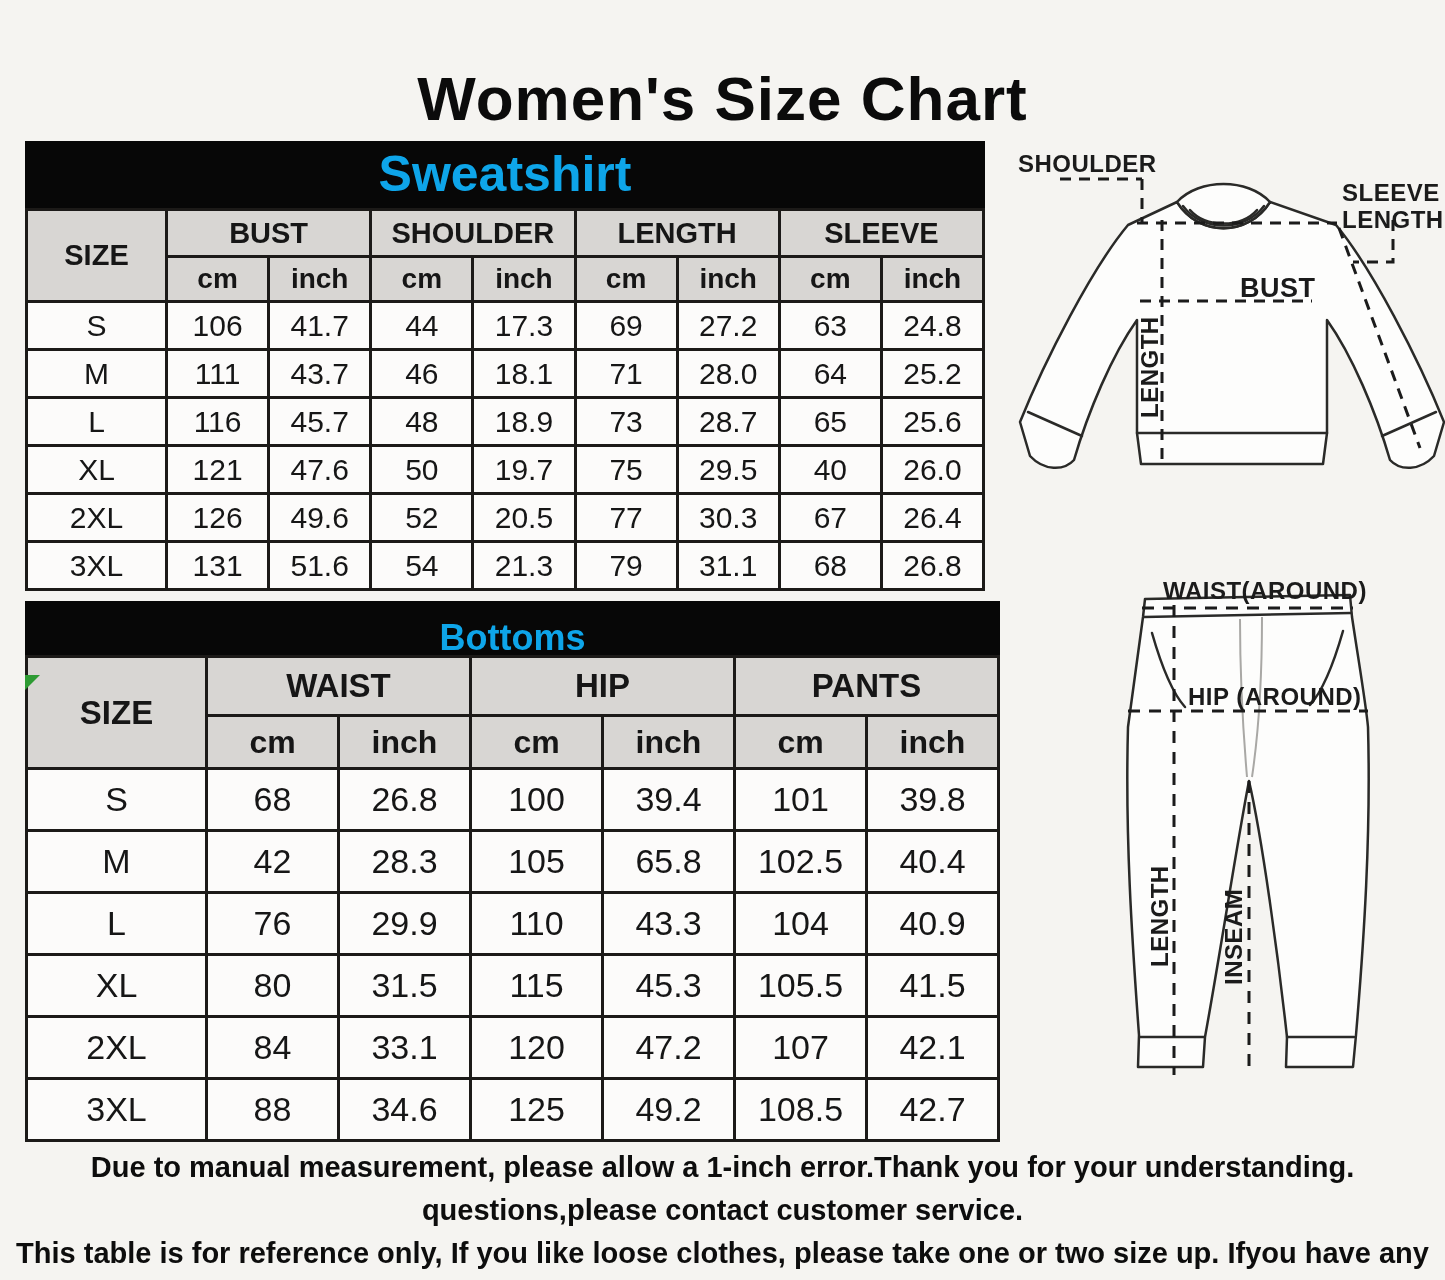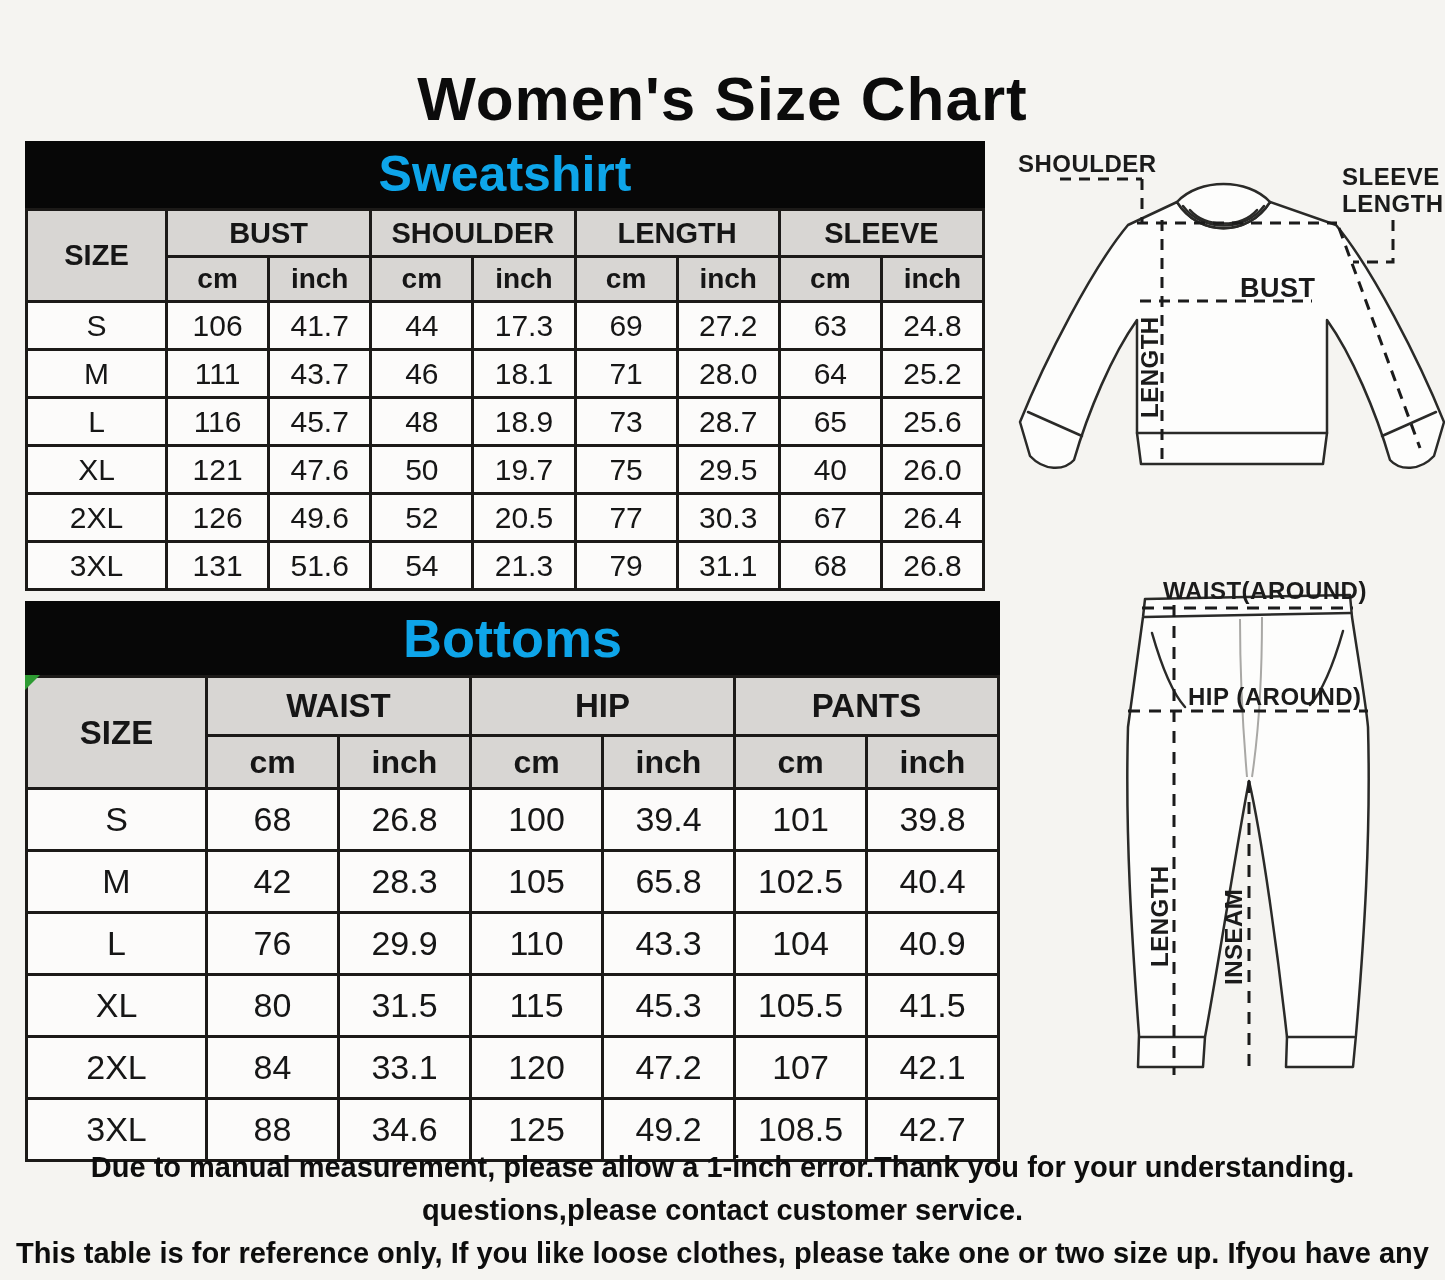--- a/index.html
+++ b/index.html
@@ -9,21 +9,21 @@
   
   #page-title{position:absolute;top:28px;left:0;width:100%;text-align:center;
               font-size:62px;font-weight:bold;letter-spacing:1px;color:#0b0b0b;margin-top:35px;}
 
   
   .panel{position:absolute;}
   .panel-title{background:#070707;color:#0ea5e9;font-weight:bold;text-align:center;}
   #sweat-panel{left:25px;top:141px;width:960px;}
   #sweat-panel .panel-title{height:67px;line-height:67px;font-size:50px;}
   #bottoms-panel{left:25px;top:601px;width:975px;}
-  #bottoms-panel .panel-title{height:74px;line-height:74px;font-size:54px;}
+  #bottoms-panel .panel-title{height:54px;line-height:74px;font-size:36px;}
 
   table.size-table{border-collapse:collapse;width:100%;table-layout:fixed;
                    background:#f9a8d4;border:1px solid #0ea5e9;}
   table.size-table th,table.size-table td{border:3px solid #1c1a18;text-align:center;
                    padding:0;vertical-align:middle;font-weight:bold;color:#161616;}
   table.size-table thead th{background:#d8d6d3;}
   table.size-table td{background:#fcfbfa;font-weight:normal;}
 
   #sweat-table thead tr.group-row th{height:44px;font-size:29px;}
   #sweat-table thead tr.unit-row th{height:42px;font-size:28px;}
@@ -41,21 +41,21 @@
   
   .diagram{position:absolute;}
   #sweat-diagram{left:990px;top:140px;width:455px;height:440px;}
   #pants-diagram{left:1090px;top:575px;width:350px;height:565px;}
   .diagram svg{position:absolute;left:0;top:0;}
   .dlabel{position:absolute;font-weight:bold;color:#1b1b1b;font-size:24px;letter-spacing:0.5px;white-space:nowrap;}
   .dlabel.wrap{white-space:normal;text-align:center;line-height:1.12;}
   .rot{transform:rotate(-90deg);transform-origin:0 0;}
 
   #lbl-shoulder{left:28px;top:10px;}
-  #lbl-sleevelen{left:352px;top:24px;width:96px;}
+  #lbl-sleevelen{left:352px;top:40px;width:96px;}
   #lbl-bust{left:250px;top:133px;font-size:27px;}
   #lbl-sweat-length{left:146px;top:278px;}
   #lbl-waist{left:0px;top:2px;width:100%;text-align:center;}
   #lbl-hip{left:98px;top:108px;}
   #lbl-pants-length{left:56px;top:392px;}
   #lbl-inseam{left:130px;top:410px;}
 
   
   #footer{position:absolute;left:0;top:1146px;width:100%;text-align:center;
           font-weight:bold;color:#0d0d0d;}

